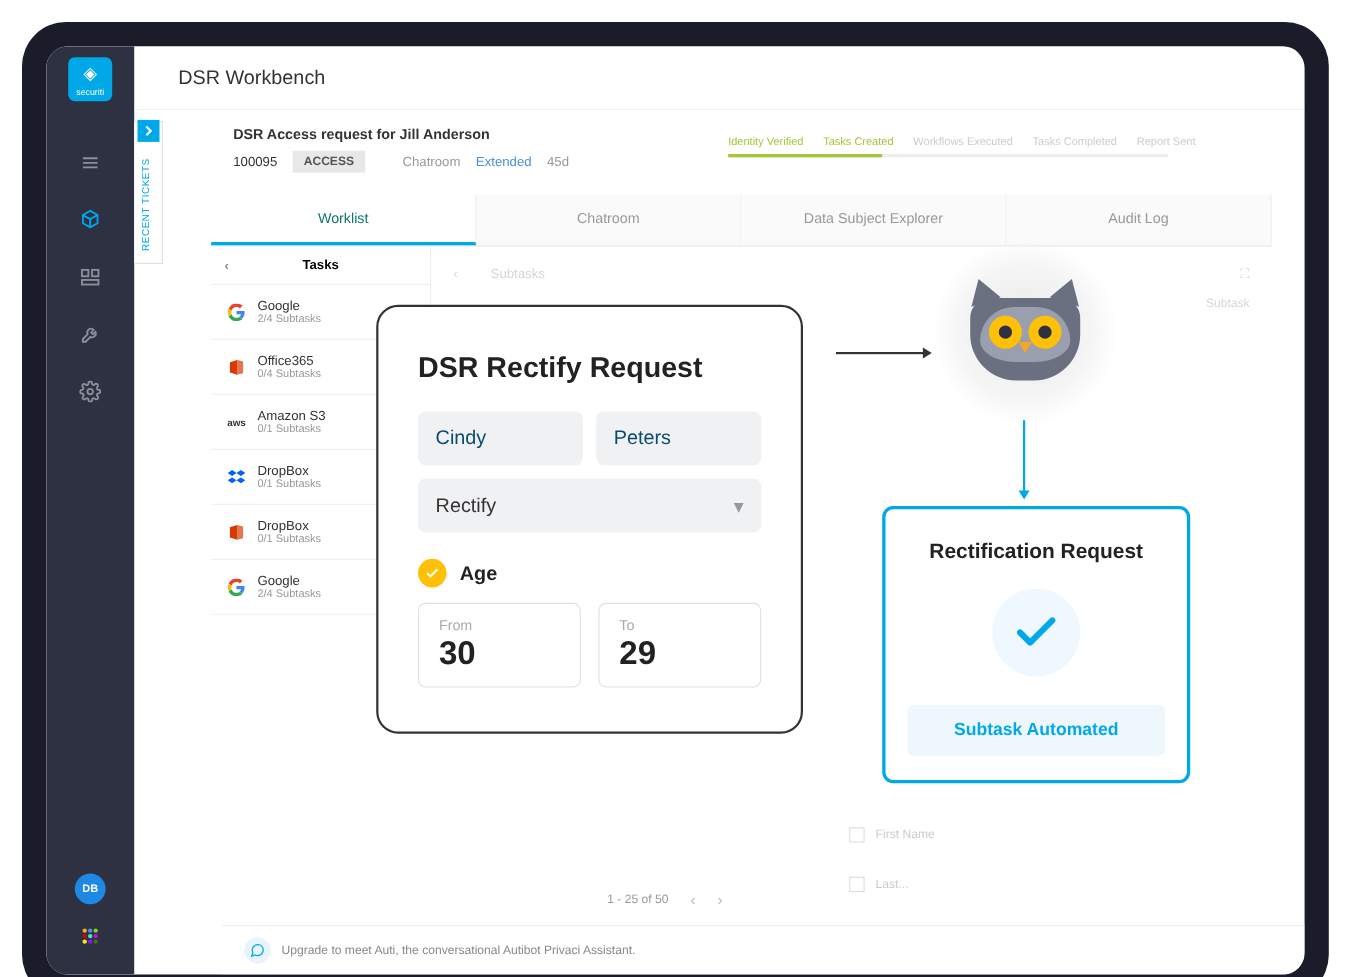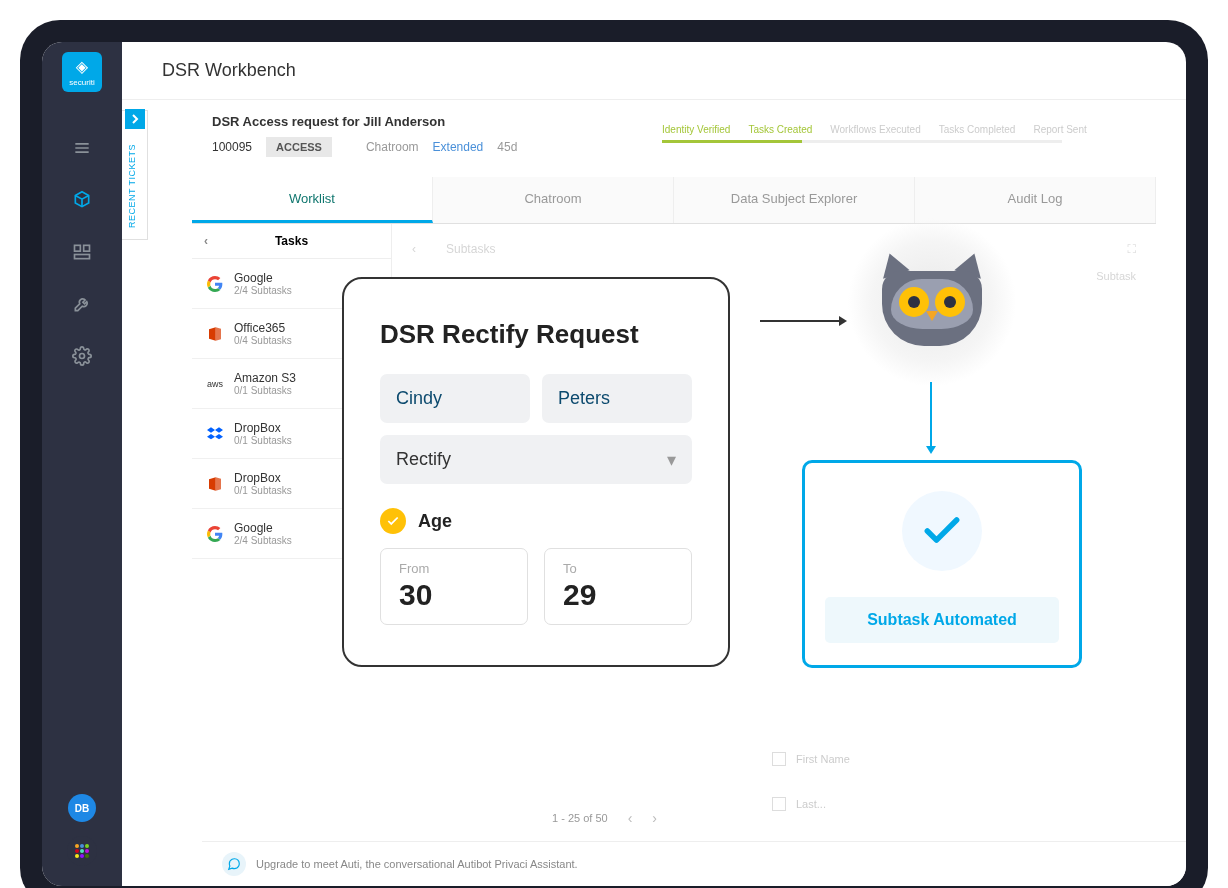--- a/index.html
+++ b/index.html
@@ -559,21 +559,21 @@
                       <path fill="#D83B01" d="M13 2l8 2v16l-8 2V2z" opacity=".7"></path>
                     </svg>
                   </div>
     <div class="task-info">
                     <div class="task-name">Office365</div>
     <div class="task-sub">0/4 Subtasks</div>
                   </div>
                 </div>
                 <div class="task-item">
                   <div class="task-icon">
-                    <span style="font-size:9px;font-weight:400;color:#333">aws</span>
+                    <span style="font-size:9px;font-weight:700;color:#333">aws</span>
                   </div>
     <div class="task-info">
                     <div class="task-name">Amazon S3</div>
     <div class="task-sub">0/1 Subtasks</div>
                   </div>
                 </div>
                 <div class="task-item">
                   <div class="task-icon">
                     <svg width="16" height="16" viewBox="0 0 24 24">
                       <path fill="#0061FF" d="M6 2l6 4-6 4-6-4 6-4zm12 0l6 4-6 4-6-4 6-4zM6 12l6 4-6 4-6-4 6-4zm12 0l6 4-6 4-6-4 6-4z"></path>
@@ -717,20 +717,21 @@
               <div class="owl-pupil"></div>
             </div>
           <div class="owl-beak"></div>
         </div>
       </div>
     </div>
 
     <div class="connector-down"></div>
 
     <div class="result-card">
+      <div class="result-title">Rectification Request</div>
       <div class="result-check">
         <svg viewBox="0 0 24 24" fill="none" stroke="#00a8e8" stroke-width="3" stroke-linecap="round" stroke-linejoin="round">
             <polyline points="20 6 9 17 4 12"></polyline>
           </svg>
       </div>
       <div class="result-status">Subtask Automated</div>
     </div>
 
   </div>
 </div>

